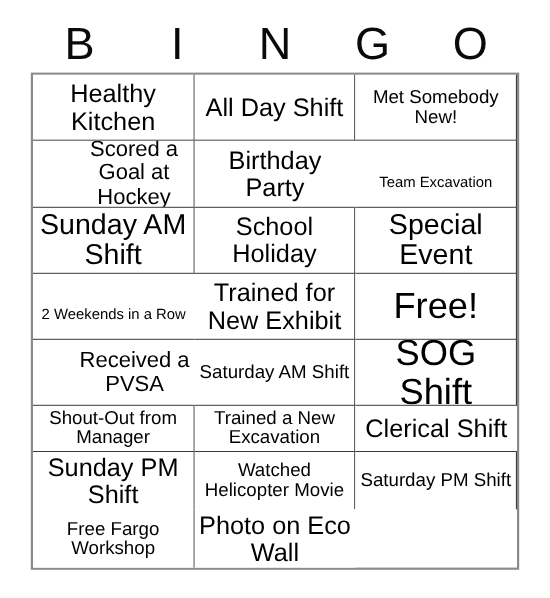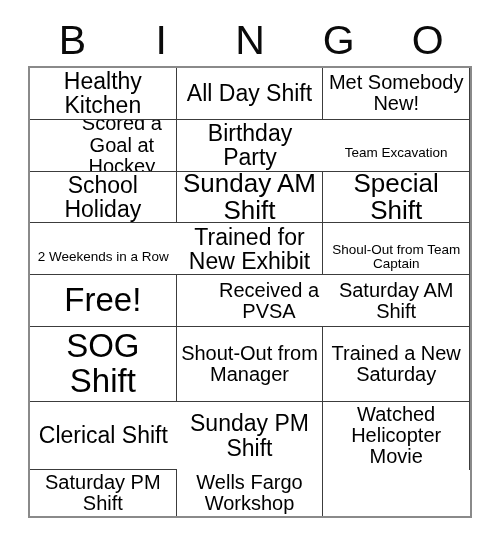--- a/index.html
+++ b/index.html
@@ -81,21 +81,21 @@
     font-weight: 400;
     color: #000000;
     word-wrap: break-word;
   }
 
   
   .fs-xxl { font-size: 33px; }
   .fs-xl  { font-size: 26px; }
   .fs-lg  { font-size: 23px; }
   .fs-md  { font-size: 20px; margin-left: 38px; }
-  .fs-sm  { font-size: 20px; }
+  .fs-sm  { font-size: 17px; }
   .fs-xs  { font-size: 13.5px; margin-top: 16px; }
 </style>
 </head>
 <body>
 
 <div id="card">
 
   <div id="bingo-header">
     <div class="header-letter">B</div>
     <div class="header-letter">I</div>
@@ -117,66 +117,66 @@
       </div>
       <div class="bingo-cell row-1 col-4">
         <span class="cell-text fs-md">Scored a Goal at Hockey</span>
       </div>
       <div class="bingo-cell row-1 col-5">
         <span class="cell-text fs-lg">Birthday Party</span>
       </div>
       <div class="bingo-cell row-2 col-1">
         <span class="cell-text fs-xs">Team Excavation</span>
       </div>
+      <div class="bingo-cell row-2 col-3">
+        <span class="cell-text fs-xl">Sunday AM Shift</span>
+      </div>
       <div class="bingo-cell row-2 col-2">
         <span class="cell-text fs-lg">School Holiday</span>
       </div>
-      <div class="bingo-cell row-2 col-3">
-        <span class="cell-text fs-xl">Sunday AM Shift</span>
-      </div>
       <div class="bingo-cell row-2 col-4">
-        <span class="cell-text fs-xl">Special Shift</span>
+        <span class="cell-text fs-xl">Special Event</span>
       </div>
       <div class="bingo-cell row-2 col-5">
         <span class="cell-text fs-xs">2 Weekends in a Row</span>
       </div>
       <div class="bingo-cell row-3 col-1">
         <span class="cell-text fs-lg">Trained for New Exhibit</span>
-      </div>
-      <div class="bingo-cell row-3 col-2">
-        <span class="cell-text fs-xs">Shoul-Out from Team Captain</span>
       </div>
       <div class="bingo-cell row-3 col-3">
         <span class="cell-text fs-xxl">Free!</span>
       </div>
       <div class="bingo-cell row-3 col-5">
         <span class="cell-text fs-md">Received a PVSA</span>
       </div>
       <div class="bingo-cell row-4 col-2">
         <span class="cell-text fs-sm">Saturday AM Shift</span>
       </div>
       <div class="bingo-cell row-4 col-1">
         <span class="cell-text fs-xxl">SOG Shift</span>
       </div>
       <div class="bingo-cell row-4 col-3">
         <span class="cell-text fs-sm">Shout-Out from Manager</span>
       </div>
       <div class="bingo-cell row-4 col-4">
-        <span class="cell-text fs-sm">Trained a New Saturday</span>
+        <span class="cell-text fs-sm">Trained a New Excavation</span>
       </div>
       <div class="bingo-cell row-4 col-5">
         <span class="cell-text fs-lg">Clerical Shift</span>
       </div>
       <div class="bingo-cell row-5 col-1">
         <span class="cell-text fs-lg">Sunday PM Shift</span>
       </div>
       <div class="bingo-cell row-5 col-3">
         <span class="cell-text fs-sm">Watched Helicopter Movie</span>
       </div>
       <div class="bingo-cell row-5 col-2">
         <span class="cell-text fs-sm">Saturday PM Shift</span>
       </div>
       <div class="bingo-cell row-5 col-4">
-        <span class="cell-text fs-sm">Wells Fargo Workshop</span>
+        <span class="cell-text fs-sm">Free Fargo Workshop</span>
+      </div>
+      <div class="bingo-cell row-5 col-5">
+        <span class="cell-text fs-lg">Photo on Eco Wall</span>
       </div>
     </div>
 
 </div>
 
 </body></html>

